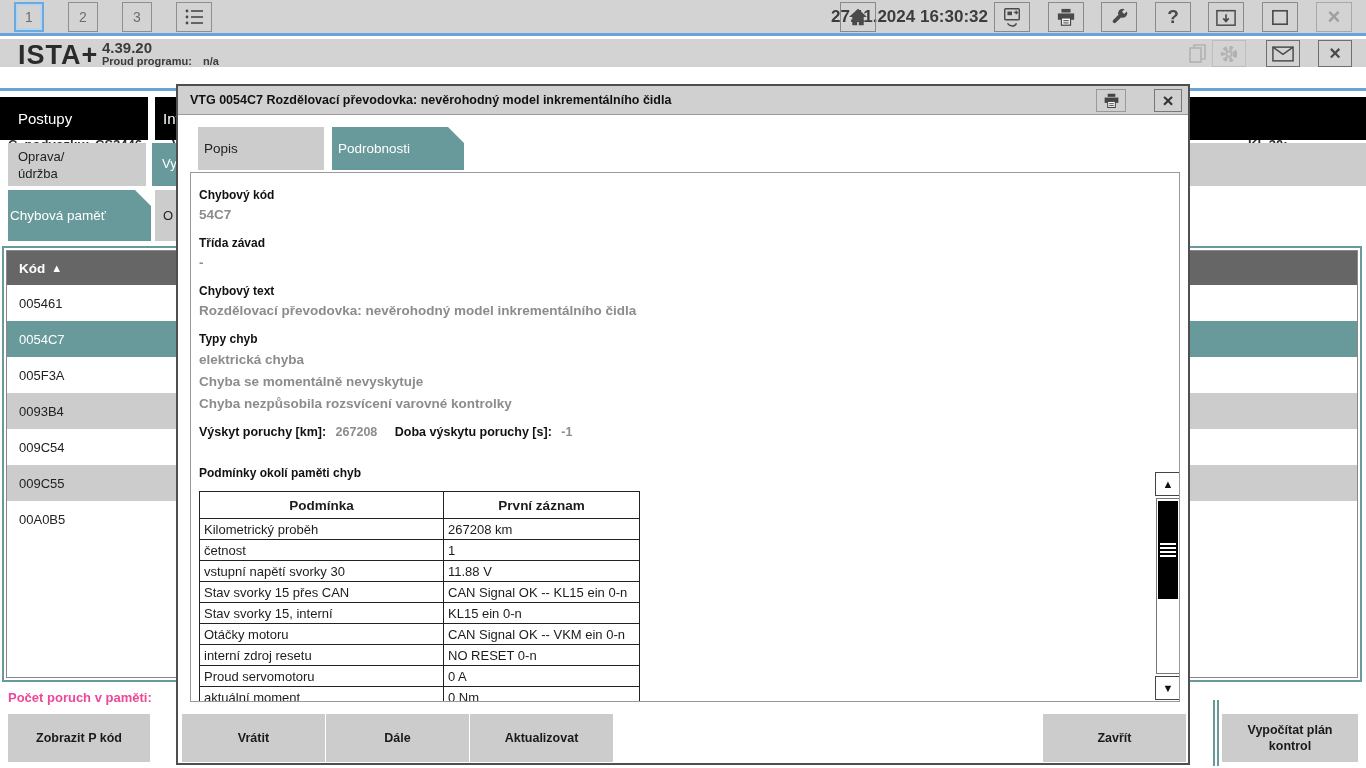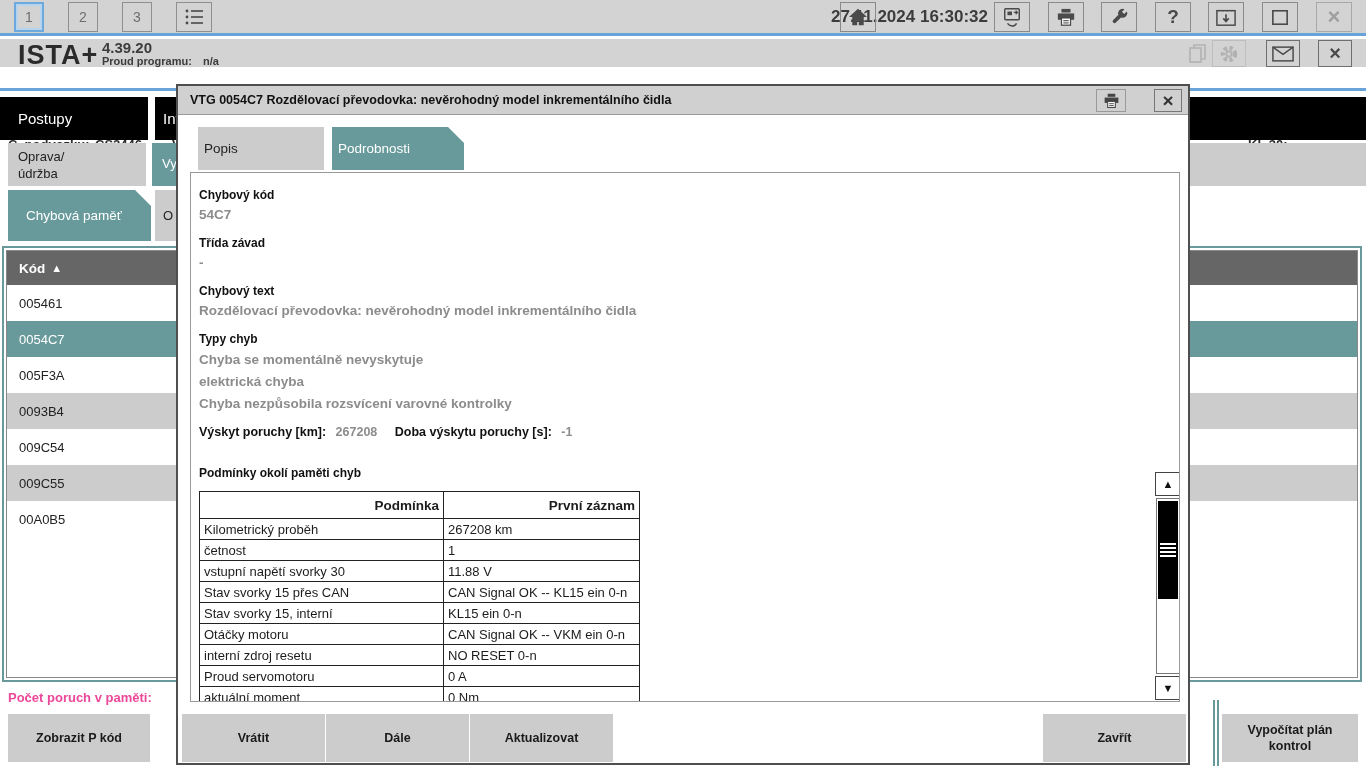--- a/index.html
+++ b/index.html
@@ -70,21 +70,21 @@
               border:1px solid #999; background:#fff; padding:13px 0 0 8px; overflow:hidden; }
   .flabel { font-size:12px; font-weight:bold; color:#111; line-height:19px; }
   .fvalue { font-size:13.5px; font-weight:bold; color:#8c8c8c; line-height:19px; }
   .mt10 { margin-top:10px; } .mt8 { margin-top:8px; } .mt18 { margin-top:22px; }
   .fmulti .fvalue { line-height:22px; }
   .stats { font-size:12.5px; line-height:19px; }
   .stats .sl { font-weight:bold; color:#111; }
   .stats .sv { font-weight:bold; color:#8c8c8c; }
   .condtable { margin-top:8px; border-collapse:collapse; }
   .condtable th, .condtable td { border:1px solid #222; padding:1px 4px; white-space:nowrap; color:#1c1c1c; }
-  .condtable th { font-size:13.5px; font-weight:bold; text-align:right; height:27px; }
+  .condtable th { font-size:13.5px; font-weight:bold; text-align:center; height:27px; }
   .condtable td { font-size:13px; height:21px; font-weight:normal; }
   .c1 { width:244px; } .c2 { width:196px; }
   
   .sbar { position:absolute; left:964px; top:299px; width:26px; height:228px; }
   .sbtn { position:absolute; left:0; width:26px; height:24px; border:1px solid #444; background:#fff;
           display:flex; align-items:center; justify-content:center; font-size:11px; color:#111; }
   .strack { position:absolute; left:1px; top:26px; width:24px; height:176px; border:1px solid #777; background:#fff; }
   .sthumb { position:absolute; left:1px; top:2px; width:20px; height:98px; background:#000;
             display:flex; align-items:center; justify-content:center; }
   .sgrip { width:16px; height:14px;
@@ -199,21 +199,21 @@
   <div class="navblack" style="left:0;width:148px;padding-left:18px">Postupy</div>
   <div class="navblack" style="left:155px;width:1211px;padding-left:8px">Inf</div>
 
   <div class="subtab graytab" style="left:8px;top:143px;width:138px;height:43px;padding:5px 0 0 10px;line-height:17px">
     <div>Oprava/</div>
     <div>údržba</div>
   </div>
   <div class="subtab tealtab" style="left:152px;top:143px;width:160px;height:43px;padding:13px 0 0 10px">Vy</div>
   <div class="subtab graytab" style="left:1190px;top:143px;width:176px;height:43px"></div>
 
-  <div class="subtab tealtab foldcut" style="left:8px;top:190px;width:143px;height:51px;padding:18px 0 0 18px;font-size:13.5px">Chybová paměť</div>
+  <div class="subtab tealtab foldcut" style="left:8px;top:190px;width:143px;height:51px;padding:18px 0 0 2px;font-size:13.5px">Chybová paměť</div>
   <div class="subtab graytab" style="left:155px;top:190px;width:70px;height:51px;padding:18px 0 0 8px">O</div>
 
   <div class="tablewrap">
     <div class="tableinner">
       <div class="thead">
         <span>Kód</span>
         <span style="margin-left:6px;font-size:11px">▲</span>
       </div>
       <div class="crow">005461</div>
       <div class="crow sel">0054C7</div>
@@ -261,22 +261,22 @@
       <div class="fvalue">54C7</div>
 
       <div class="flabel mt10">Třída závad</div>
       <div class="fvalue">-</div>
 
       <div class="flabel mt10">Chybový text</div>
       <div class="fvalue">Rozdělovací převodovka: nevěrohodný model inkrementálního čidla</div>
 
       <div class="fmulti">
         <div class="flabel mt10">Typy chyb</div>
+        <div class="fvalue">elektrická chyba</div>
         <div class="fvalue">Chyba se momentálně nevyskytuje</div>
-        <div class="fvalue">elektrická chyba</div>
         <div class="fvalue">Chyba nezpůsobila rozsvícení varovné kontrolky</div>
       </div>
 
       <div class="stats mt8">
         <span class="sl">Výskyt poruchy [km]:</span>
         <span class="sv" style="margin-left:6px">267208</span>
         <span class="sl" style="margin-left:14px">Doba výskytu poruchy [s]:</span>
         <span class="sv" style="margin-left:6px">-1</span>
       </div>
 

